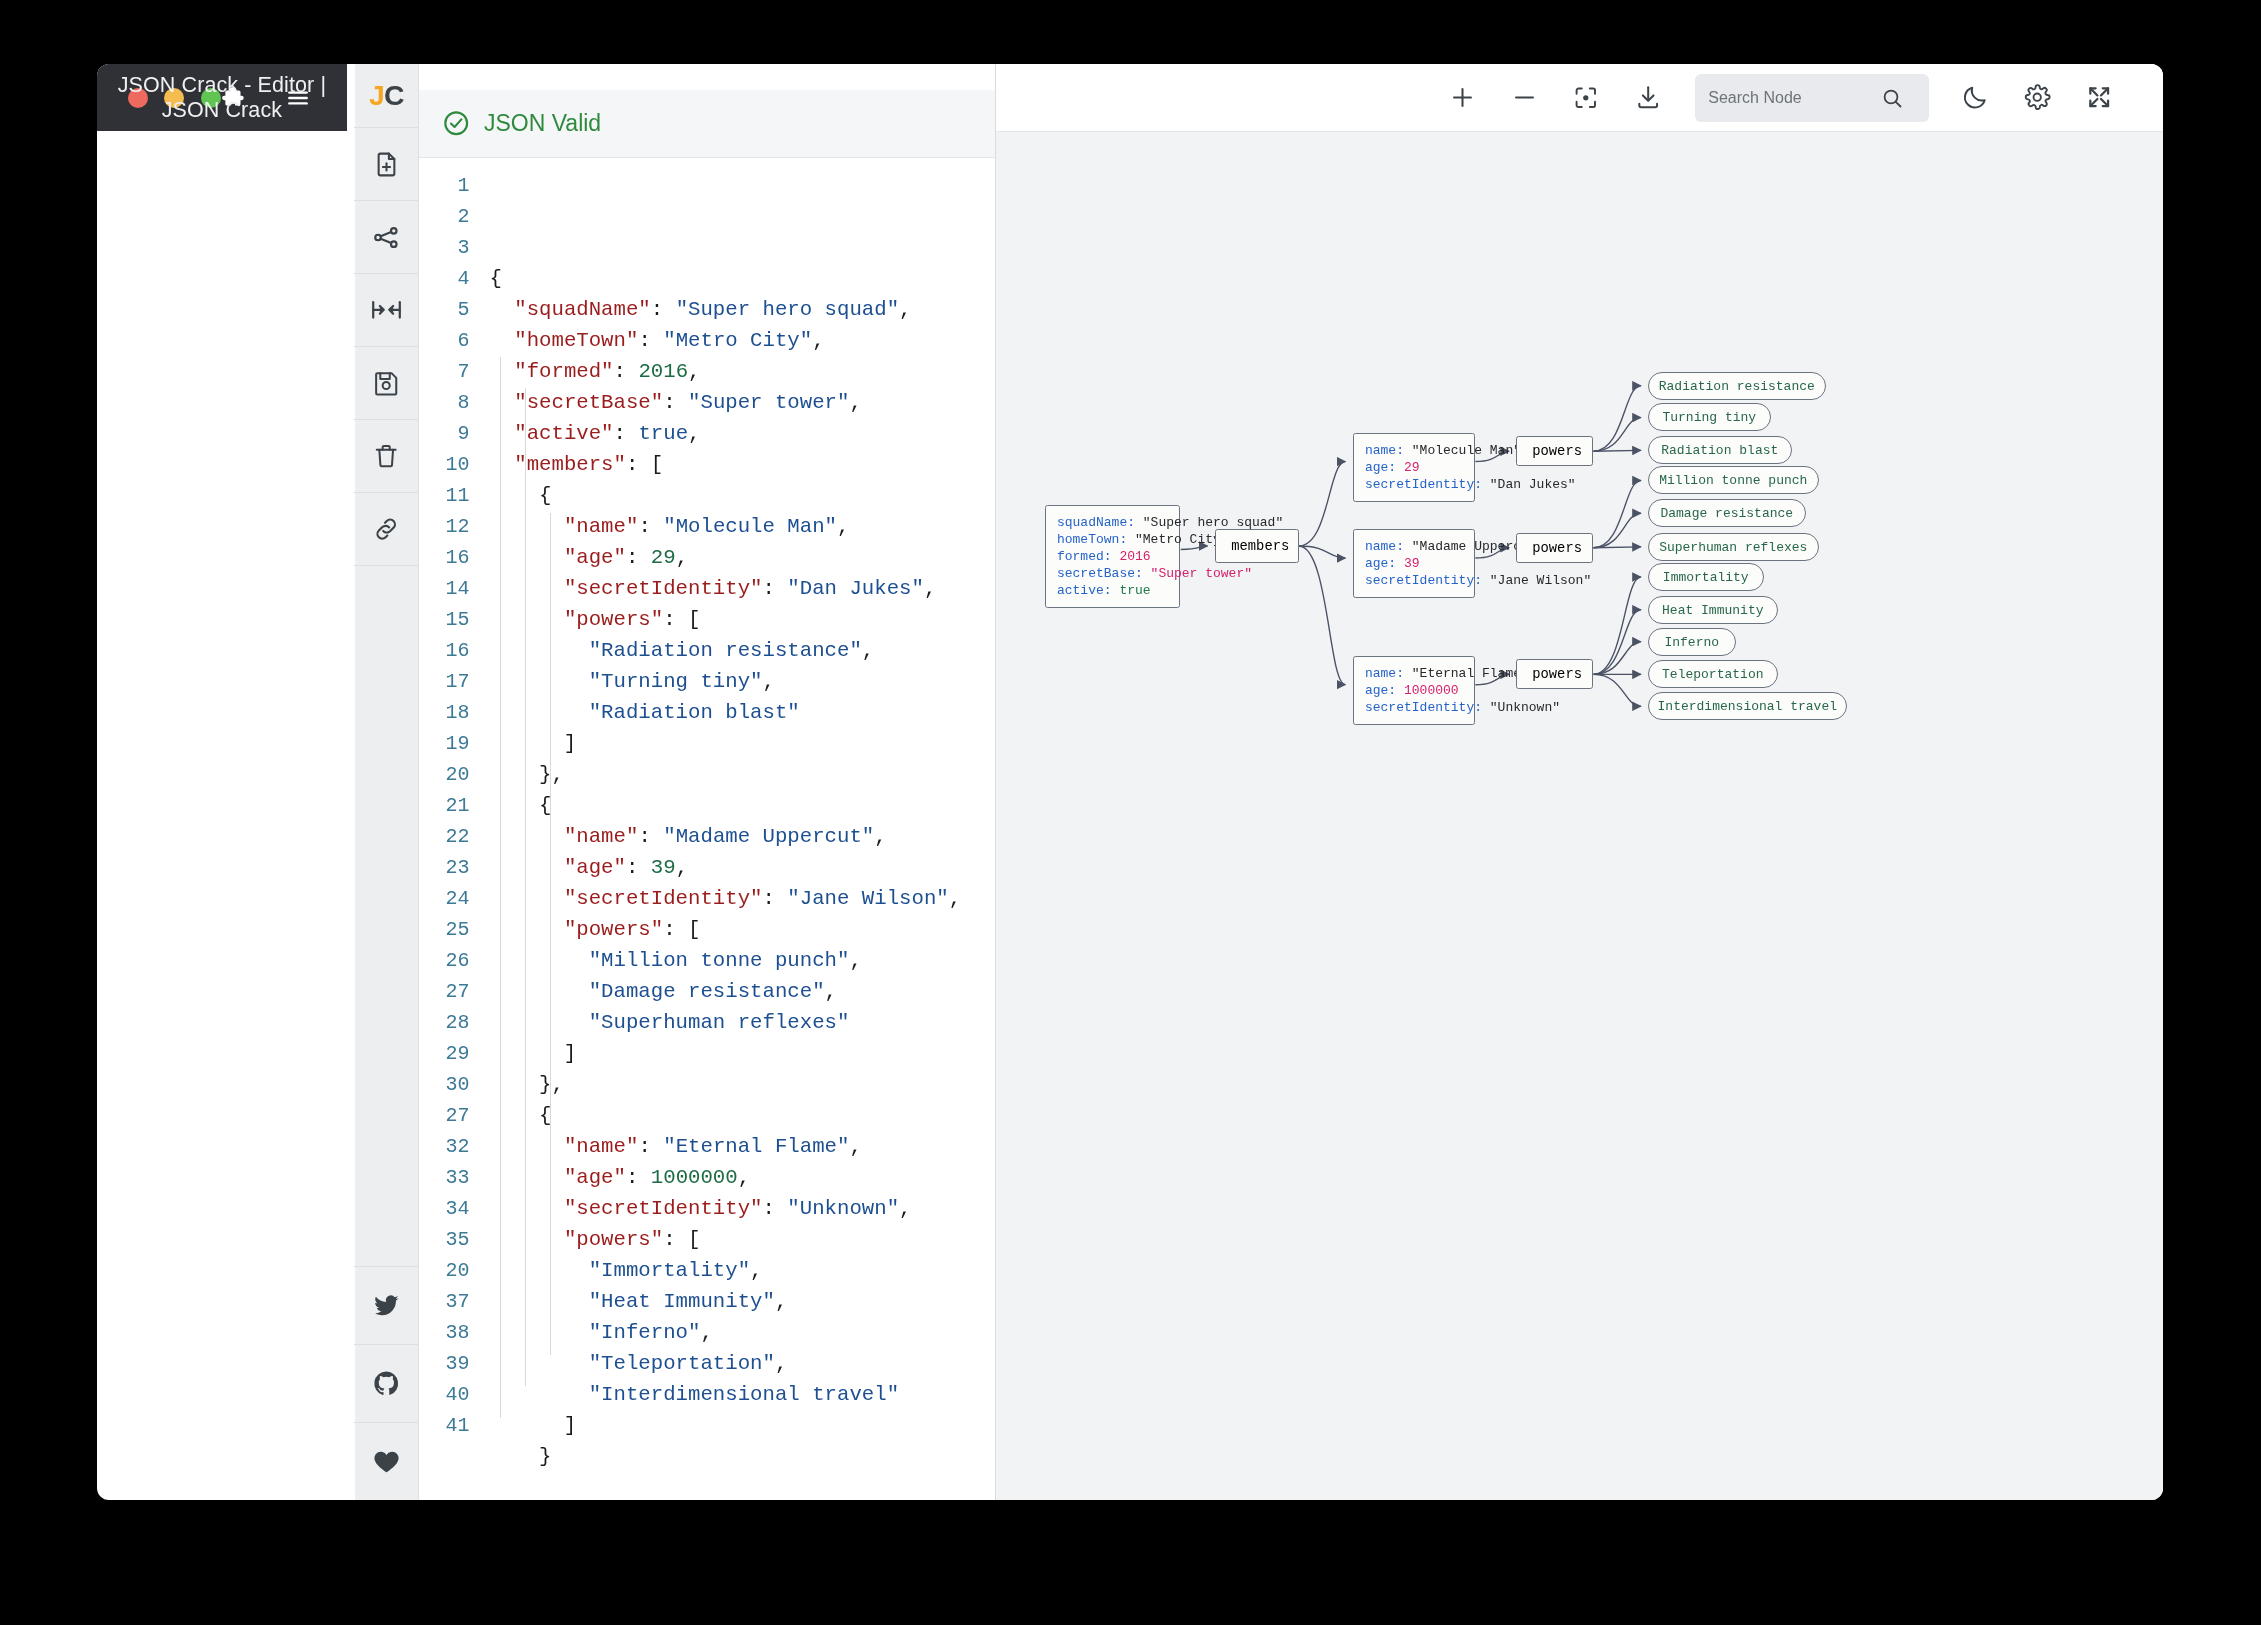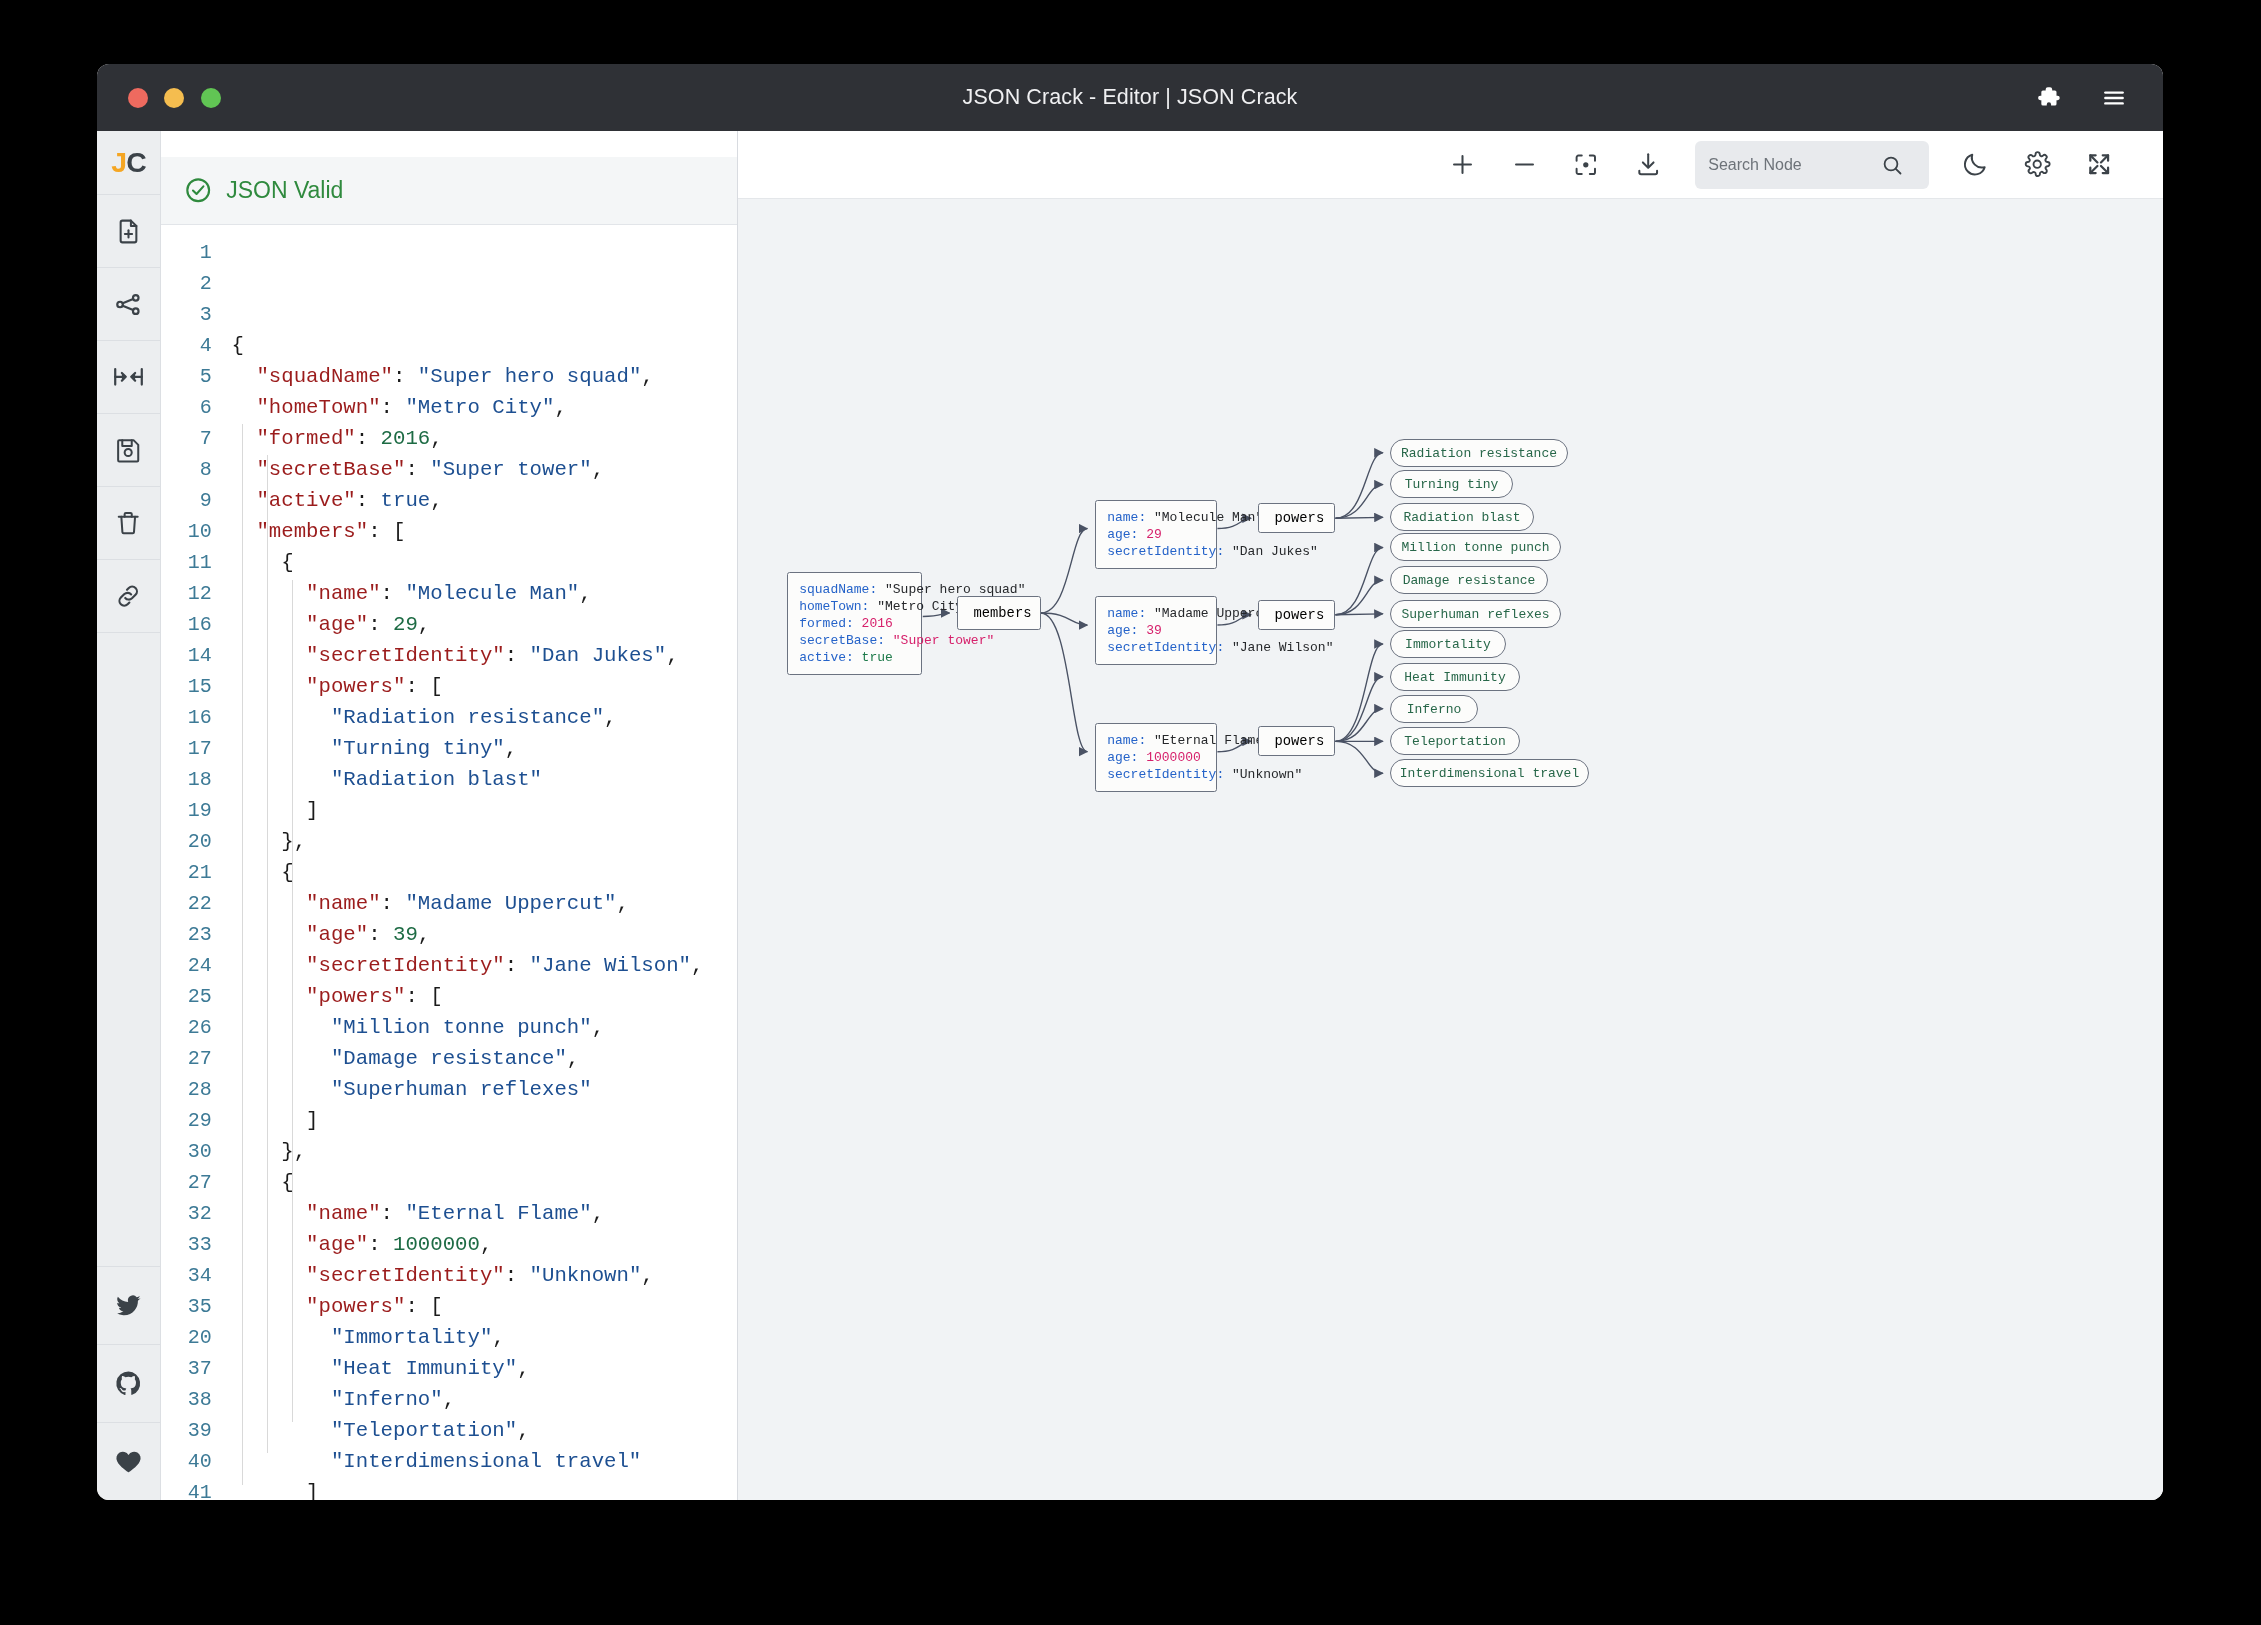--- a/index.html
+++ b/index.html
@@ -13,21 +13,22 @@
   
   #app-window {
     position: absolute;
     left: 97px; top: 64px;
     width: 2066px; height: 1436px;
     border-radius: 12px;
     overflow: hidden;
     background: #ffffff;
     box-shadow: 0 8.6px 43px rgba(0,0,0,0.5);
     display: flex;
-    flex-direction: column;
+    flex-direction: row;
+    gap: 8px;
   }
 
   
   #titlebar {
     height: 67px;
     background: #2f3136;
     display: flex;
     align-items: center;
     position: relative;
     flex: 0 0 auto;

